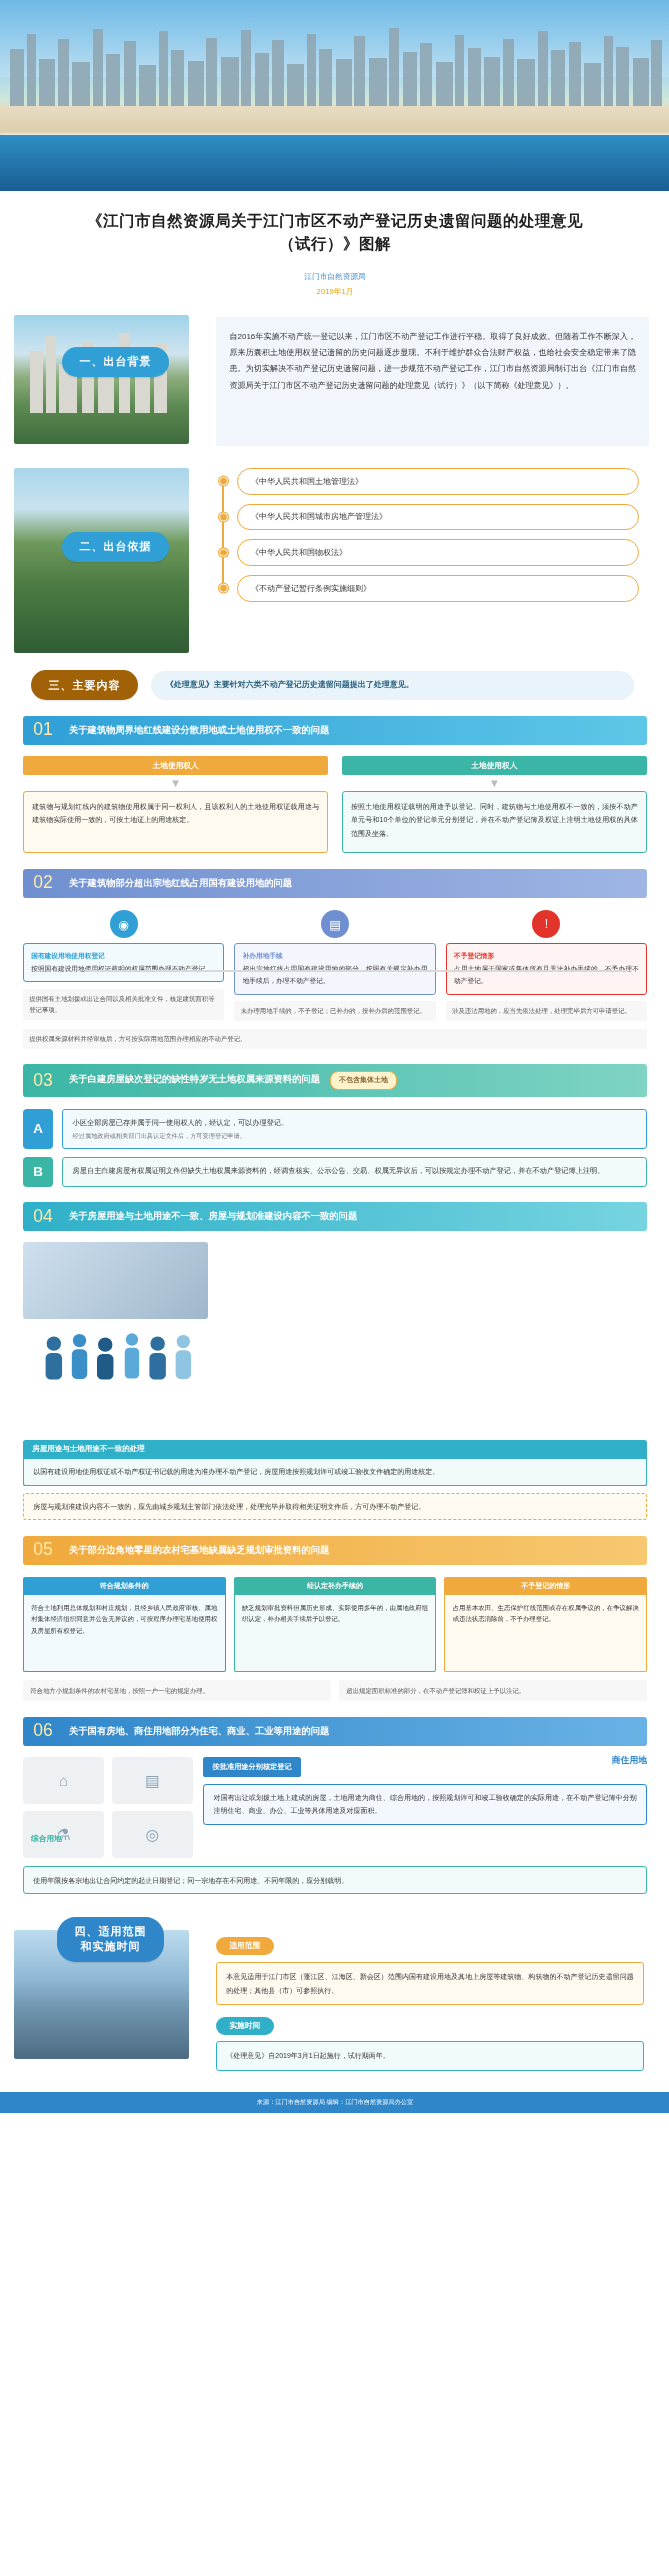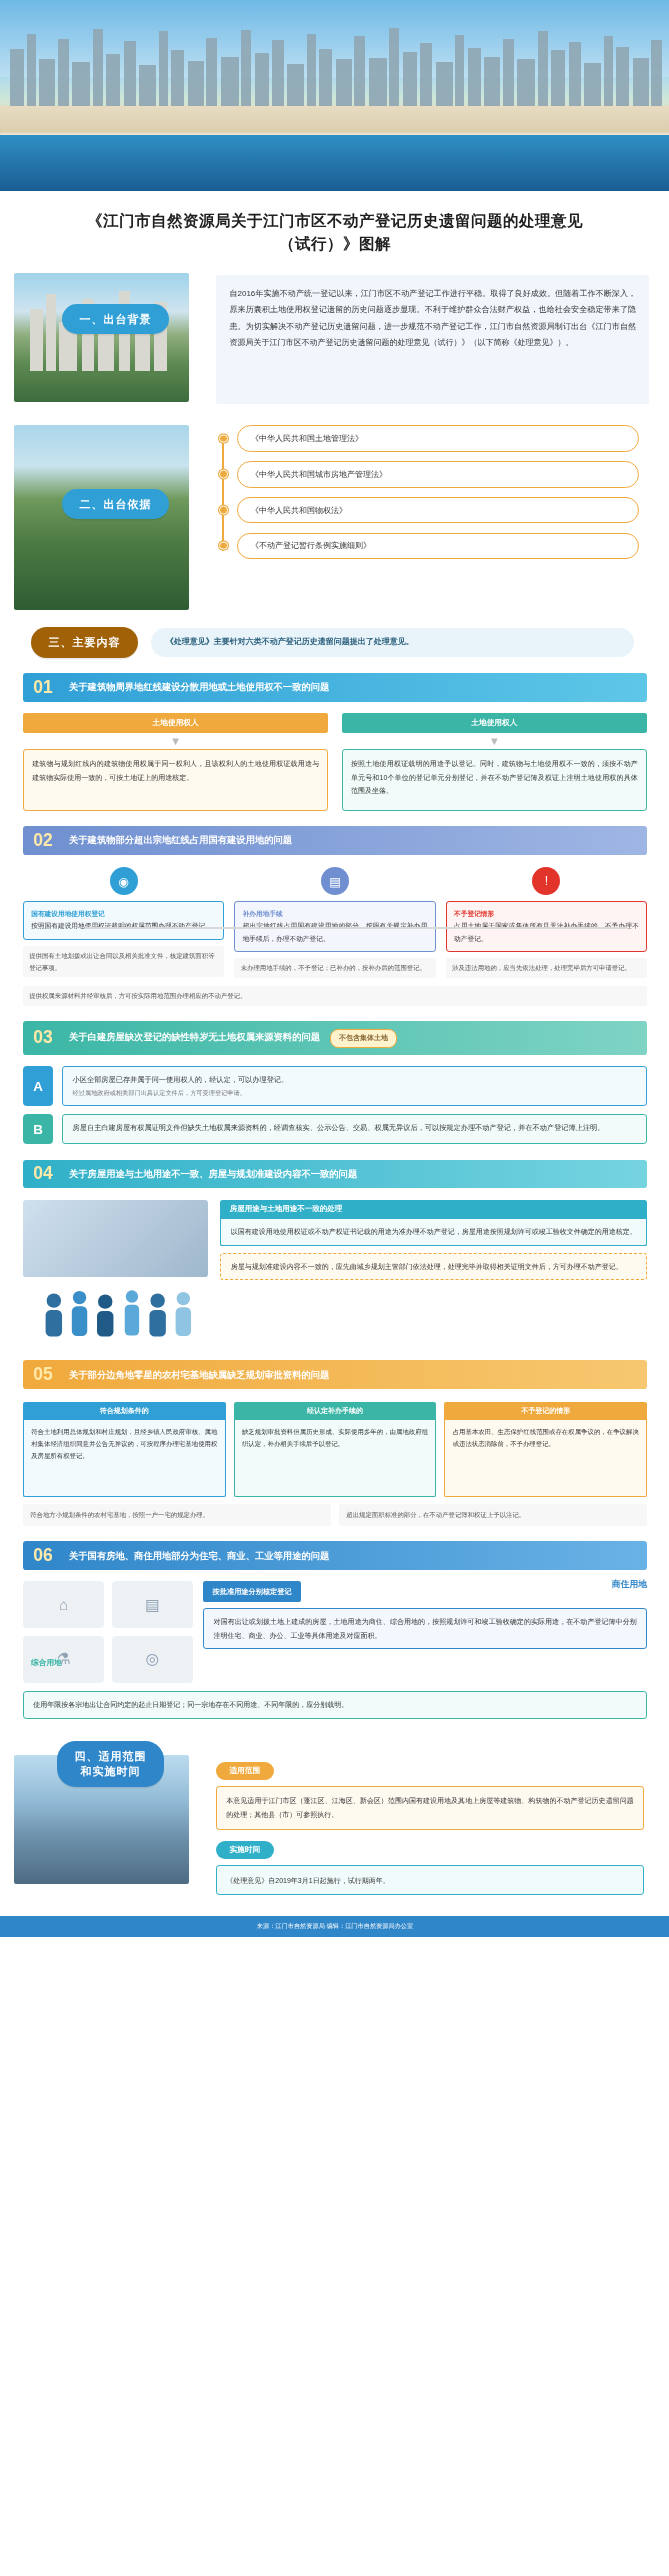--- a/index.html
+++ b/index.html
@@ -186,21 +186,21 @@
     border-radius: 3.1px;
     padding: 7.2px 12.4px 7.2px 46px;
     position:relative;
     font-size: 9.3px;
     font-weight:bold;
     line-height:1.55;
   }
   .numhead .num {
     position:absolute; left:10.3px; top:50%; transform:translateY(-50%);
     font-size: 17.5px;
-    font-weight:bold;
+    font-weight:normal;
     color:#ffe9a8;
     font-family:"Liberation Sans", sans-serif;
   }
   .numhead.green { background: linear-gradient(to right,#3bb6a6,#7fd4c4); }
   .numhead.orange{ background: linear-gradient(to right,#f0a93c,#f7c870); }
   .numhead.teal  { background: linear-gradient(to right,#2fb0c8,#76d4e0); }
   .numhead.purple{ background: linear-gradient(to right,#6f8fd0,#9fb6e4); }
   .numhead.blue2 { background: linear-gradient(to right,#2f86c9,#69b2e6); }
 
   
@@ -295,21 +295,21 @@
     display:inline-block;
     background:#fff3cd; color:#8a6d3b;
     border:0.5px solid #f0a93c;
     border-radius: 8.2px;
     padding: 3.1px 8.2px;
     font-size: 7px;
     margin-left: 7.2px;
   }
 
   
-  .b4-wrap { margin: 11.3px 23px 0; display:flex; gap:12.4px; }
+  .b4-wrap { margin: 11.3px 23px 0; display:flex; gap:12.4px;flex-direction:column; }
   .b4-left { width: 185px; flex:0 0 185px; }
   .b4-photo {
     width:100%; height: 77px; border-radius:3.1px;
     background: linear-gradient(135deg,#cfe0ee,#9fb7cc);
     position:relative; overflow:hidden; margin-bottom: 6.2px;
   }
   .b4-people {
     width:100%; height: 62px; border-radius:3.1px;
     background:#ffffff; position:relative; overflow:hidden;
   }
@@ -485,20 +485,24 @@
       <div class="bldg" style="left:651px;width:11.3px;height:71px;"></div>
     </div>
     <div class="beach"></div>
     <div class="foam"></div>
     <div class="sea"></div>
   </div>
 
   <div class="title-wrap">
     <div class="doc-title">《江门市自然资源局关于江门市区不动产登记历史遗留问题的处理意见（试行）》图解</div>
   </div>
+  <div class="org">
+    <div>江门市自然资源局</div>
+    <div class="date">2019年1月</div>
+  </div>
 
   <div class="block1">
     <div class="b1-photo">
       <div class="tower" style="left:15.5px;bottom:31px;width:13.4px;height:62px;"></div>
       <div class="tower" style="left:32px;bottom:31px;width:9.3px;height:77px;"></div>
       <div class="tower" style="left:45px;bottom:31px;width:17.5px;height:49px;"></div>
       <div class="tower" style="left:68px;bottom:31px;width:11.3px;height:72px;"></div>
       <div class="tower" style="left:84px;bottom:31px;width:15.5px;height:57px;"></div>
       <div class="tower" style="left:105px;bottom:31px;width:10.3px;height:80px;"></div>
       <div class="tower" style="left:121px;bottom:31px;width:14.4px;height:61px;"></div>

